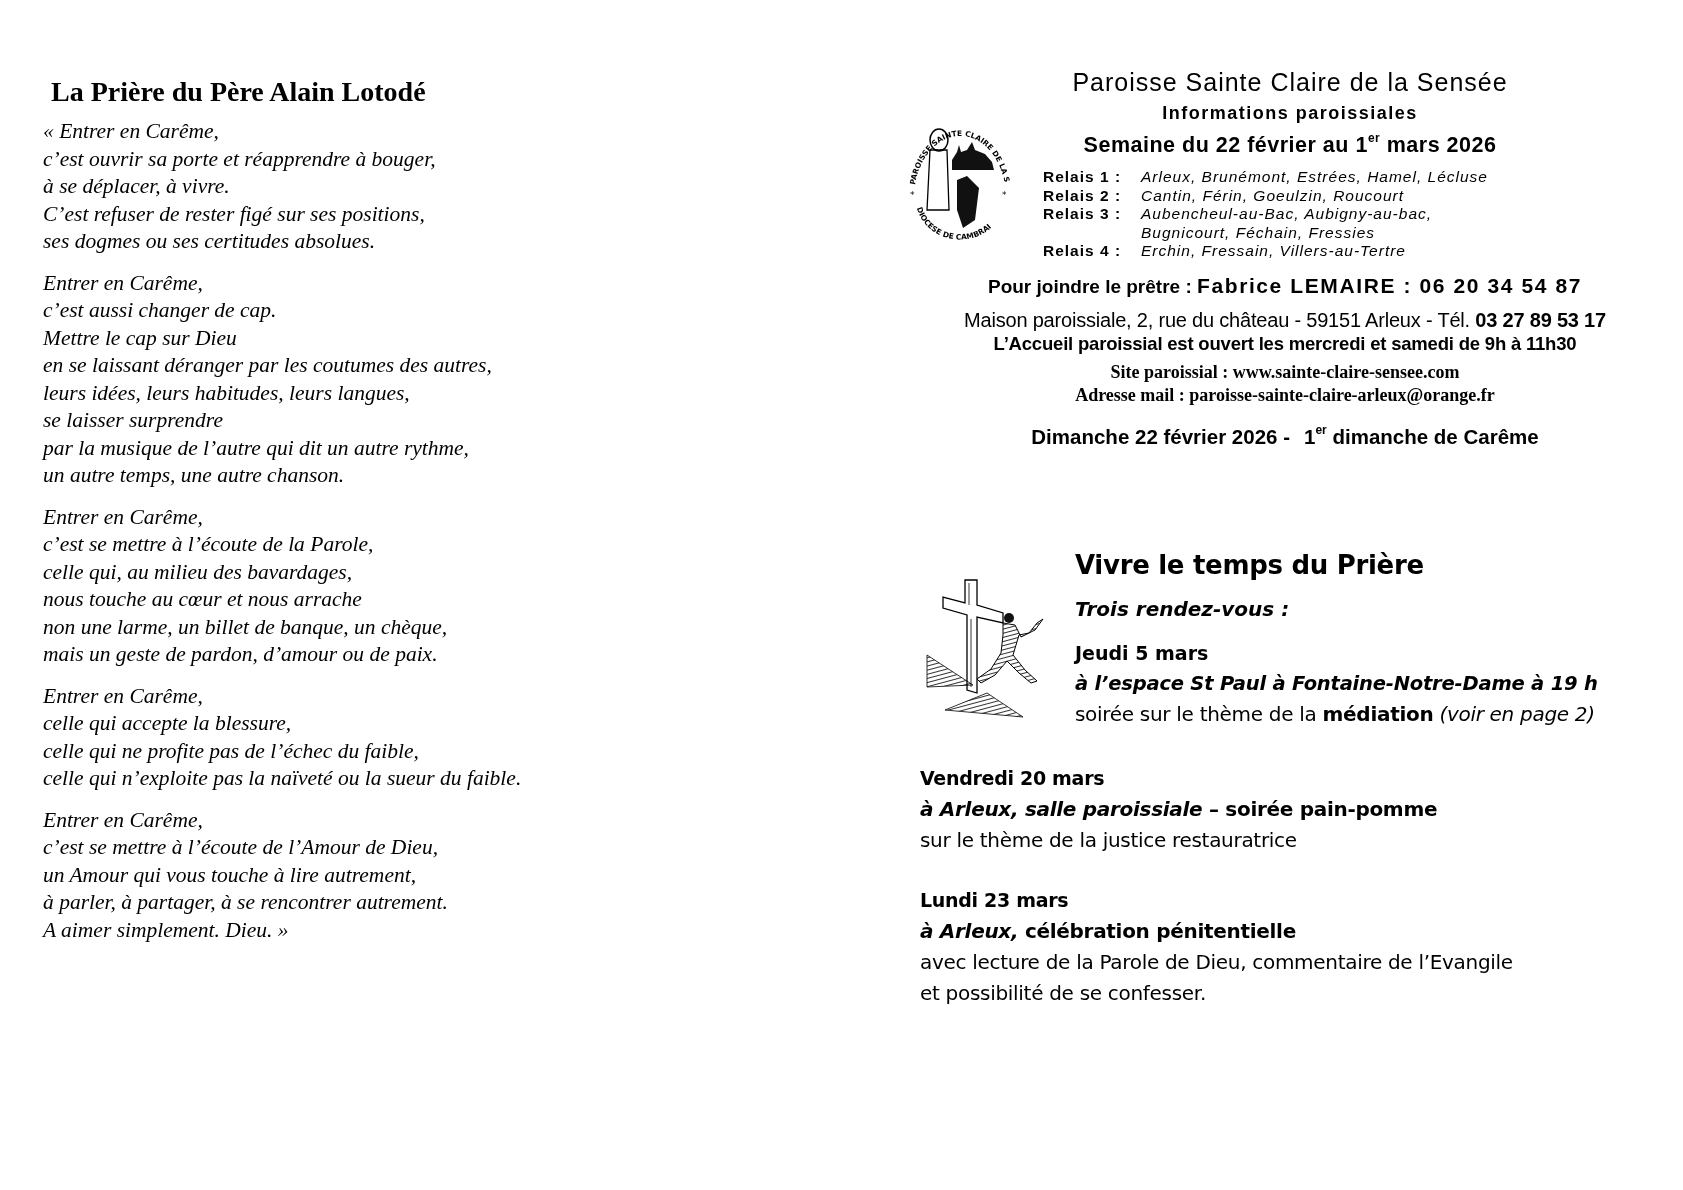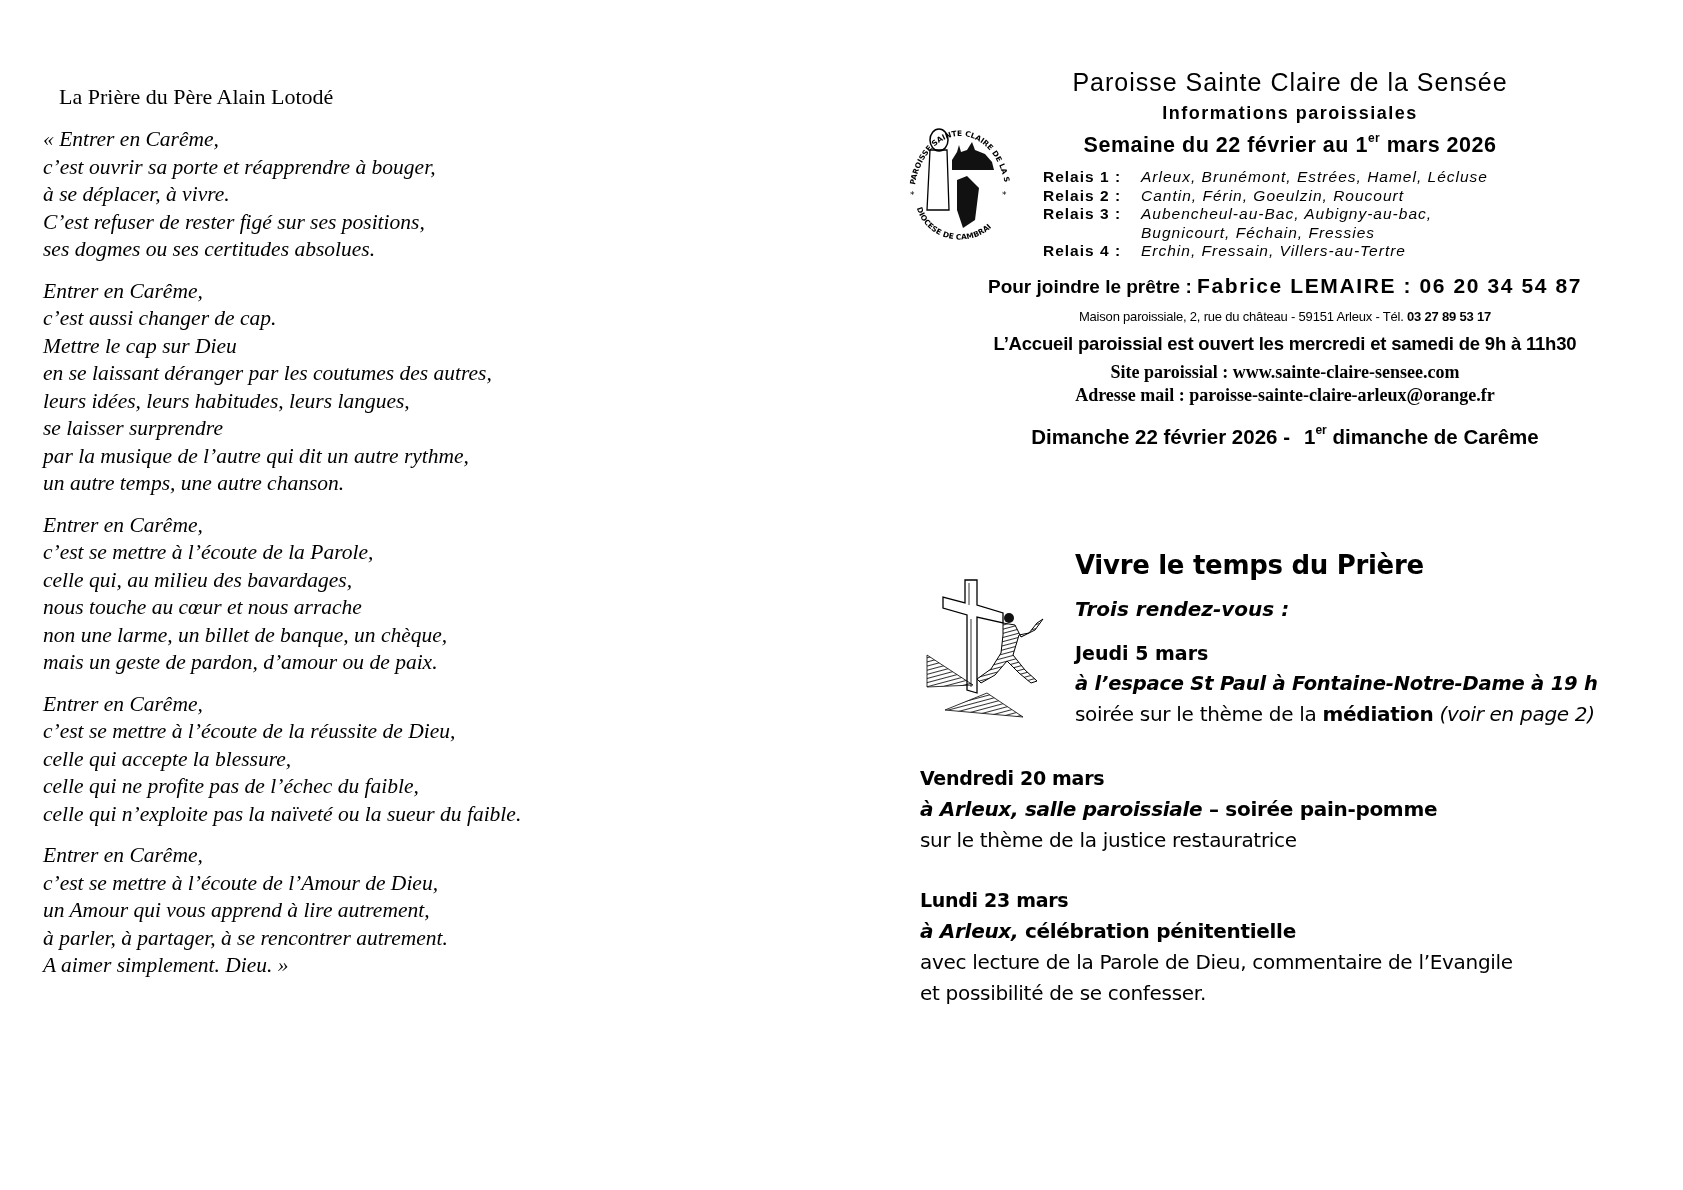--- a/index.html
+++ b/index.html
@@ -3,40 +3,40 @@
 <meta charset="utf-8">
 <style>
   html, body { margin:0; padding:0; background:#ffffff; }
   body { width:1683px; height:1190px; position:relative; overflow:hidden; color:#000; }
   .serif { font-family: "Liberation Serif", "DejaVu Serif", serif; }
   .sans { font-family: "Liberation Sans", "DejaVu Sans", sans-serif; }
   .comic { font-family: "DejaVu Sans", "Liberation Sans", sans-serif; }
 
   
   #left { position:absolute; left:43px; top:68px; width:620px; }
-  #prayer-title { font-weight:normal; font-size:22px; margin:16px; }
+  #prayer-title { font-weight:bold; font-size:28px; margin:8px; }
   #prayer-subtitle { font-weight:bold; font-style:italic; font-size:22px; margin:56px 0 0 0; white-space:nowrap; }
   #prayer-subtitle .q { font-size:26px; }
   .stanza { margin-top:14px; font-style:italic; font-size:21.5px; line-height:27.5px; }
   .stanza:first-of-type { margin-top:10px; }
   .line { display:block; white-space:nowrap; }
 
   
   #logo { position:absolute; left:897px; top:90px; width:125px; height:165px; }
   #parish-name { position:absolute; left:1030px; top:68px; width:520px; text-align:center; font-size:25px; letter-spacing:1px; margin:0; font-weight:normal; }
   #info-sub { position:absolute; left:1030px; top:103px; width:520px; text-align:center; font-size:18px; font-weight:bold; letter-spacing:1.5px; }
   #week { position:absolute; left:1030px; top:133px; width:520px; text-align:center; font-size:21.5px; font-weight:bold; letter-spacing:0.5px; }
   #week sup, .sup { font-size:12px; vertical-align:top; position:relative; top:-2px; }
   #relais { position:absolute; left:1043px; top:168px; font-size:15.5px; line-height:18.5px; letter-spacing:1px; }
   .relais-row { display:flex; white-space:nowrap; }
   .relais-label { font-weight:bold; width:98px; display:inline-block; }
   .relais-towns { font-style:italic; }
   #priest { position:absolute; left:940px; top:274px; width:690px; text-align:center; font-size:19px; font-weight:bold; white-space:nowrap; }
   #priest .big { font-size:21px; letter-spacing:1.6px; }
-  #address { position:absolute; left:940px; top:309px; width:690px; text-align:center; font-size:13px; white-space:nowrap; letter-spacing:-0.2px; }
+  #address { position:absolute; left:940px; top:309px; width:690px; text-align:center; font-size:20px; white-space:nowrap; letter-spacing:-0.2px; }
   #address b { font-weight:bold; }
   #hours { position:absolute; left:940px; top:333px; width:690px; text-align:center; font-size:18.5px; font-weight:bold; white-space:nowrap; letter-spacing:-0.2px; }
   #site { position:absolute; left:940px; top:362px; width:690px; text-align:center; font-size:18px; font-weight:bold; white-space:nowrap; }
   #mail { position:absolute; left:940px; top:385px; width:690px; text-align:center; font-size:18px; font-weight:bold; white-space:nowrap; }
   #sunday { position:absolute; left:940px; top:425px; width:690px; text-align:center; font-size:20.5px; font-weight:bold; white-space:nowrap; }
   #sunday .gap { display:inline-block; width:14px; }
 
   
   #cross-illustration { position:absolute; left:925px; top:575px; width:130px; height:150px; }
   #careme-title { position:absolute; left:1075px; top:550px; font-size:26px; font-weight:bold; margin:0; letter-spacing:-0.3px; }
@@ -81,29 +81,28 @@
       <div class="stanza">
         <span class="line">Entrer en Carême,</span>
         <span class="line">c’est se mettre à l’écoute de la Parole,</span>
         <span class="line">celle qui, au milieu des bavardages,</span>
         <span class="line">nous touche au cœur et nous arrache</span>
         <span class="line"> non une larme, un billet de banque, un chèque,</span>
         <span class="line">mais un geste de pardon, d’amour ou de paix.</span>
       </div>
       <div class="stanza">
         <span class="line">Entrer en Carême,</span>
-        <span class="line">c’est se mettre à l’écoute de la réussite de Dieu,</span>
         <span class="line">celle qui accepte la blessure,</span>
         <span class="line">celle qui ne profite pas de l’échec du faible,</span>
         <span class="line">celle qui n’exploite pas la naïveté ou la sueur du faible.</span>
       </div>
       <div class="stanza">
         <span class="line">Entrer en Carême,</span>
         <span class="line">c’est se mettre à l’écoute de l’Amour de Dieu,</span>
-        <span class="line">un Amour qui vous apprend à lire autrement,</span>
+        <span class="line">un Amour qui vous touche à lire autrement,</span>
         <span class="line">à parler, à partager, à se rencontrer autrement.</span>
         <span class="line">A aimer simplement. Dieu. »</span>
       </div>
     </div>
 </div>
 
 <svg id="logo" viewBox="0 0 125 165">
   <defs>
     <path id="arcTop" d="M 18 95 A 46 62 0 0 1 108 95"></path>
     <path id="arcBot" d="M 20 118 A 44 40 0 0 0 106 118"></path>

